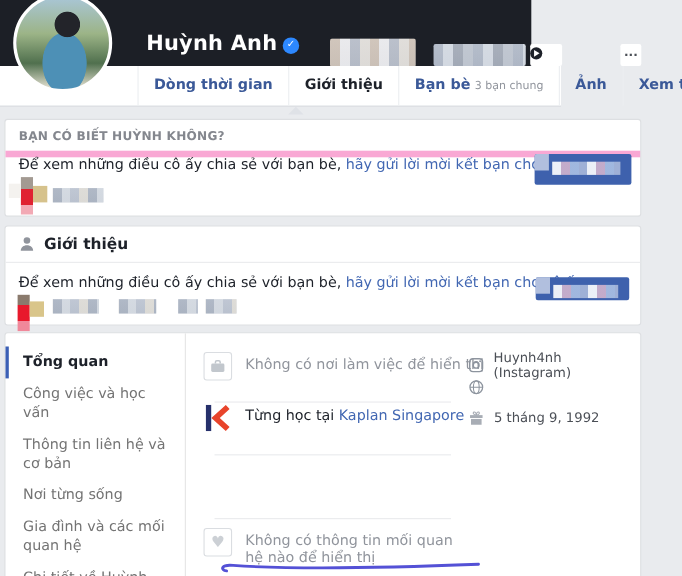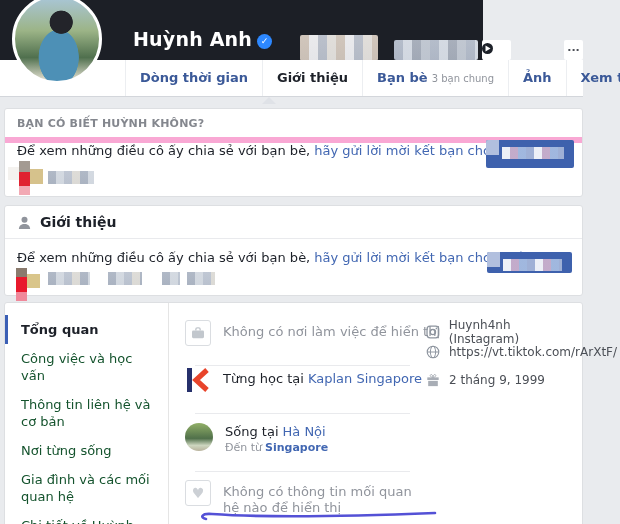--- a/index.html
+++ b/index.html
@@ -31,21 +31,21 @@
       linear-gradient(#f2f3f5,#e4e6ea);
   }
   .btn-msg { position:absolute; left:482px; top:40px; height:20px; padding:0 0; background:#fff; border-radius:2px;
     font-size:11px; font-weight:normal; color:#1d2129; line-height:20px; cursor:pointer; }
   .msg-ic { display:inline-block; width:11px; height:11px; border-radius:50%; background:#1d2129; position:relative; vertical-align:-1px; margin-right:4px; }
   .msg-ic::after { content:""; position:absolute; left:2.5px; top:3px; border-left:3px solid transparent; border-right:3px solid transparent; border-bottom:5px solid #fff; transform:rotate(90deg); }
   .btn-more { position:absolute; left:564px; top:40px; width:19px; height:20px; background:#fff; border-radius:2px;
     font-size:11px; font-weight:bold; color:#4b4f56; text-align:center; line-height:16px; cursor:pointer; }
 
   
-  .tabbar { position:absolute; left:0; top:60px; width:583px; height:37px; background:#fff; border-bottom:1px solid #d3d6db; }
+  .tabbar { position:absolute; left:0; top:60px; width:510px; height:37px; background:#fff; border-bottom:1px solid #d3d6db; }
   .tabs { position:absolute; left:125px; top:0; height:36px; display:flex; }
   .tab { padding:0 14px; line-height:36px; font-size:13px; font-weight:bold; color:#3b5998; border-right:1px solid #eceef1; cursor:pointer; white-space:nowrap; }
   .tab:first-child { border-left:1px solid #eceef1; }
   .tab.active { color:#1d2129; cursor:default; }
   .tab .sub { font-size:10px; font-weight:normal; color:#90949c; margin-left:4px; }
   .tab-caret { position:absolute; left:262px; top:97px; width:0; height:0;
     border-left:7px solid transparent; border-right:7px solid transparent; border-bottom:7px solid #dfe2e7; }
 
   
   .card { position:absolute; left:4px; width:579px; background:#fff; border:1px solid #dddfe2; border-radius:3px; }
@@ -62,21 +62,21 @@
 
   .cens-icon { position:absolute; width:11px; }
   .cens-strip { position:absolute; height:13px;
     background-image:
       repeating-linear-gradient(90deg, rgba(140,152,172,.55) 0 8px, rgba(210,216,224,.8) 8px 16px, rgba(168,178,196,.55) 16px 24px, rgba(222,219,212,.8) 24px 32px),
       linear-gradient(#dde1e7,#cfd4db);
   }
 
   
   .sidebar { position:absolute; left:0; top:0; width:164px; height:100%; border-right:1px solid #e5e5e5; padding-top:12px; }
-  .side-item { list-style:none; padding:6px 14px 6px 13px; border-left:3px solid transparent; font-size:13px; color:#14532d; line-height:17px; cursor:pointer; }
+  .side-item { list-style:none; padding:6px 14px 6px 13px; border-left:3px solid transparent; font-size:13px; color:#737373; line-height:17px; cursor:pointer; }
   .side-item.active { border-left-color:#3b5fb5; font-weight:bold; color:#1d2129; }
   .info-row { position:absolute; left:180px; display:flex; align-items:flex-start; }
   .icon-box { width:26px; height:26px; border:1px solid #dadde1; border-radius:3px; background:#fff;
     display:flex; align-items:center; justify-content:center; flex:none; }
   .row-text { margin-left:12px; font-size:13px; line-height:16px; padding-top:4px; }
   .muted { color:#90949c; }
   .dark { color:#1d2129; }
   .row-sub { font-size:11px; color:#90949c; }
   .row-sub .blue-link { font-size:11px; font-weight:bold; margin-left:3px; }
   .sep { position:absolute; left:190px; width:215px; height:1px; background:#e9eaed; }
@@ -181,31 +181,20 @@
           <rect x="0" y="0" width="5" height="24" fill="#26306b"></rect>
           <polyline points="20,2 9,12 20,22" fill="none" stroke="#e8442b" stroke-width="5.2"></polyline>
         </svg>
       </div>
       <div class="row-text dark">
         <span>Từng học tại</span><span class="blue-link">Kaplan Singapore</span>
       </div>
     </div>
     <div class="sep" style="top:110px;"></div>
 
-    <div class="info-row" style="top:120px;">
-      <div class="mini-avatar"></div>
-      <div class="row-text dark" style="padding-top:1px;">
-        <div>
-          <span>Sống tại</span><span class="blue-link">Hà Nội</span>
-        </div>
-        <div class="row-sub">
-          <span>Đến từ</span><span class="blue-link">Singapore</span>
-        </div>
-      </div>
-    </div>
     <div class="sep" style="top:168px;"></div>
 
     <div class="info-row" style="top:177px;">
       <div class="icon-box">
         <span class="heart-glyph">♥</span>
       </div>
       <div class="row-text muted" style="width:196px;">Không có thông tin mối quan hệ nào để hiển thị</div>
     </div>
 
     <svg class="squiggle" width="240" height="12" viewBox="0 0 240 12">
@@ -219,25 +208,24 @@
         <circle cx="12.2" cy="3.8" r="1" fill="#8d949e"></circle>
       </svg>
       <span class="txt">Huynh4nh (Instagram)</span>
     </div>
     <div class="right-item" style="top:42px;">
       <svg width="14" height="14" viewBox="0 0 16 16">
         <circle cx="8" cy="8" r="6.6" fill="none" stroke="#8d949e" stroke-width="1.3"></circle>
         <ellipse cx="8" cy="8" rx="3" ry="6.6" fill="none" stroke="#8d949e" stroke-width="1.1"></ellipse>
         <line x1="1.4" y1="8" x2="14.6" y2="8" stroke="#8d949e" stroke-width="1.1"></line>
       </svg>
-      <span class="txt">https://vt.tiktok.com/rArXtF/</span>
     </div>
     <div class="right-item" style="top:70px;">
       <svg width="14" height="14" viewBox="0 0 16 16">
         <rect x="1.5" y="5" width="13" height="3" fill="#a8adb5"></rect>
         <rect x="2.5" y="9" width="11" height="6" fill="#a8adb5"></rect>
         <path d="M8 5 C5 5 4 2.5 5.5 1.8 C7 1.2 8 3.5 8 5 C8 3.5 9 1.2 10.5 1.8 C12 2.5 11 5 8 5z" fill="none" stroke="#a8adb5" stroke-width="1.1"></path>
       </svg>
-      <span class="txt">2 tháng 9, 1999</span>
+      <span class="txt">5 tháng 9, 1992</span>
     </div>
   </div>
 
 </div>
 
 </body></html>

